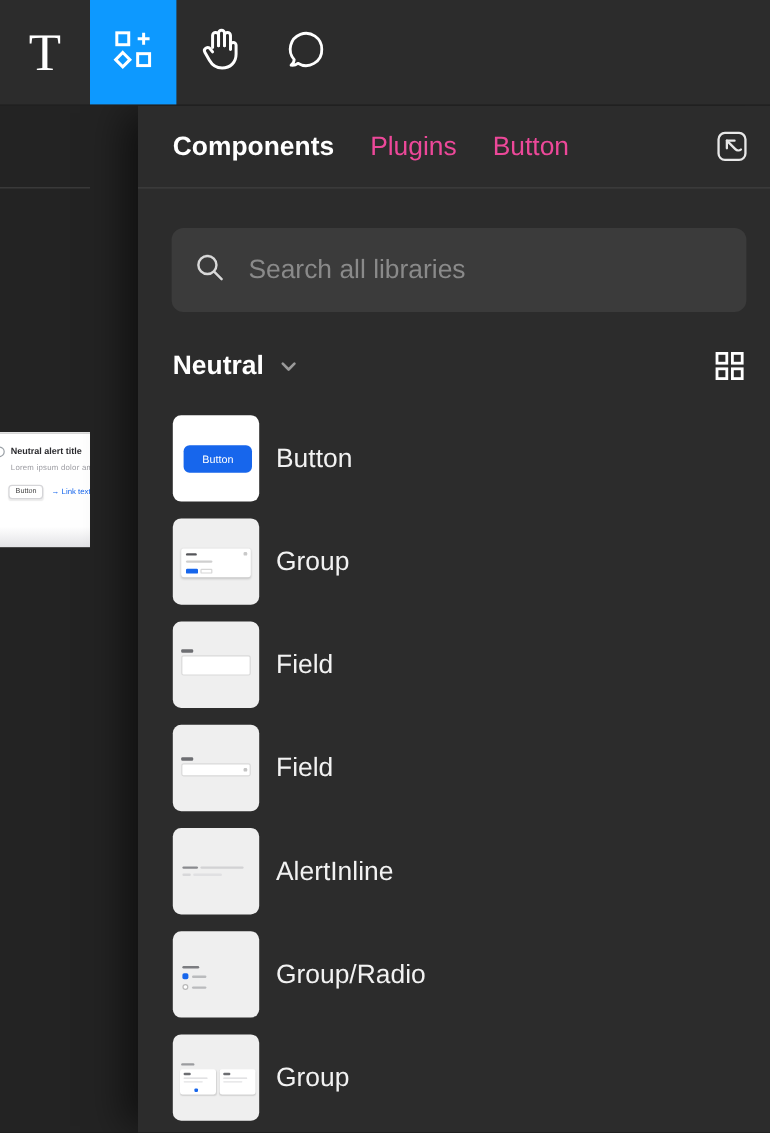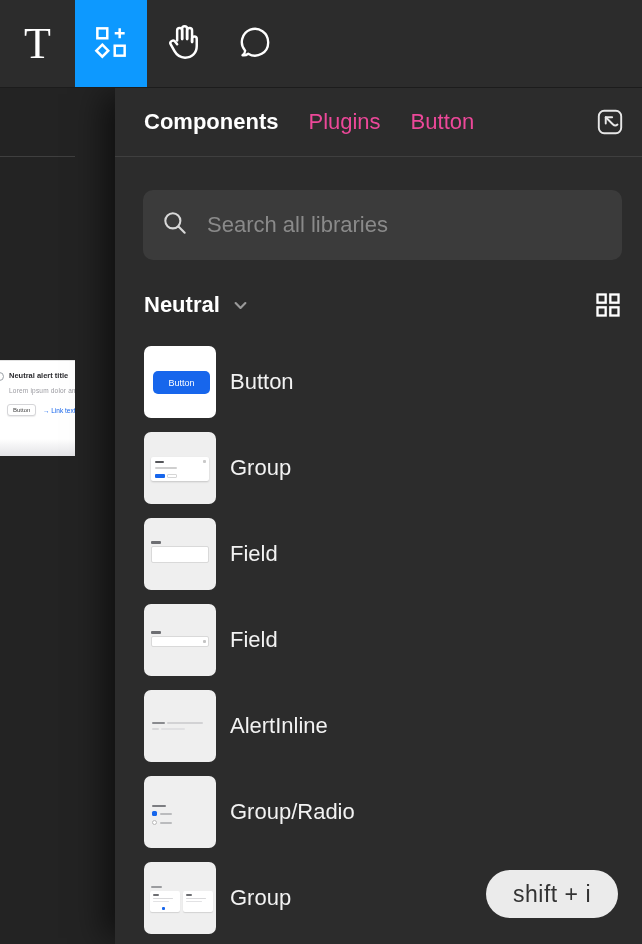--- a/index.html
+++ b/index.html
@@ -236,15 +236,14 @@
             <div class="bar" style="left:3px;top:7px;width:20px;height:1.2px;background:#d9d9db;"></div>
             <div class="bar" style="left:3px;top:10px;width:16px;height:1.2px;background:#e2e2e4;"></div>
           </div>
         </div>
         <span class="item-label">Group</span>
       </div>
 
     </div>
   </div>
 
-  <div class="shortcut-pill">shift + i</div>
 
 </div>
 
 </body></html>

